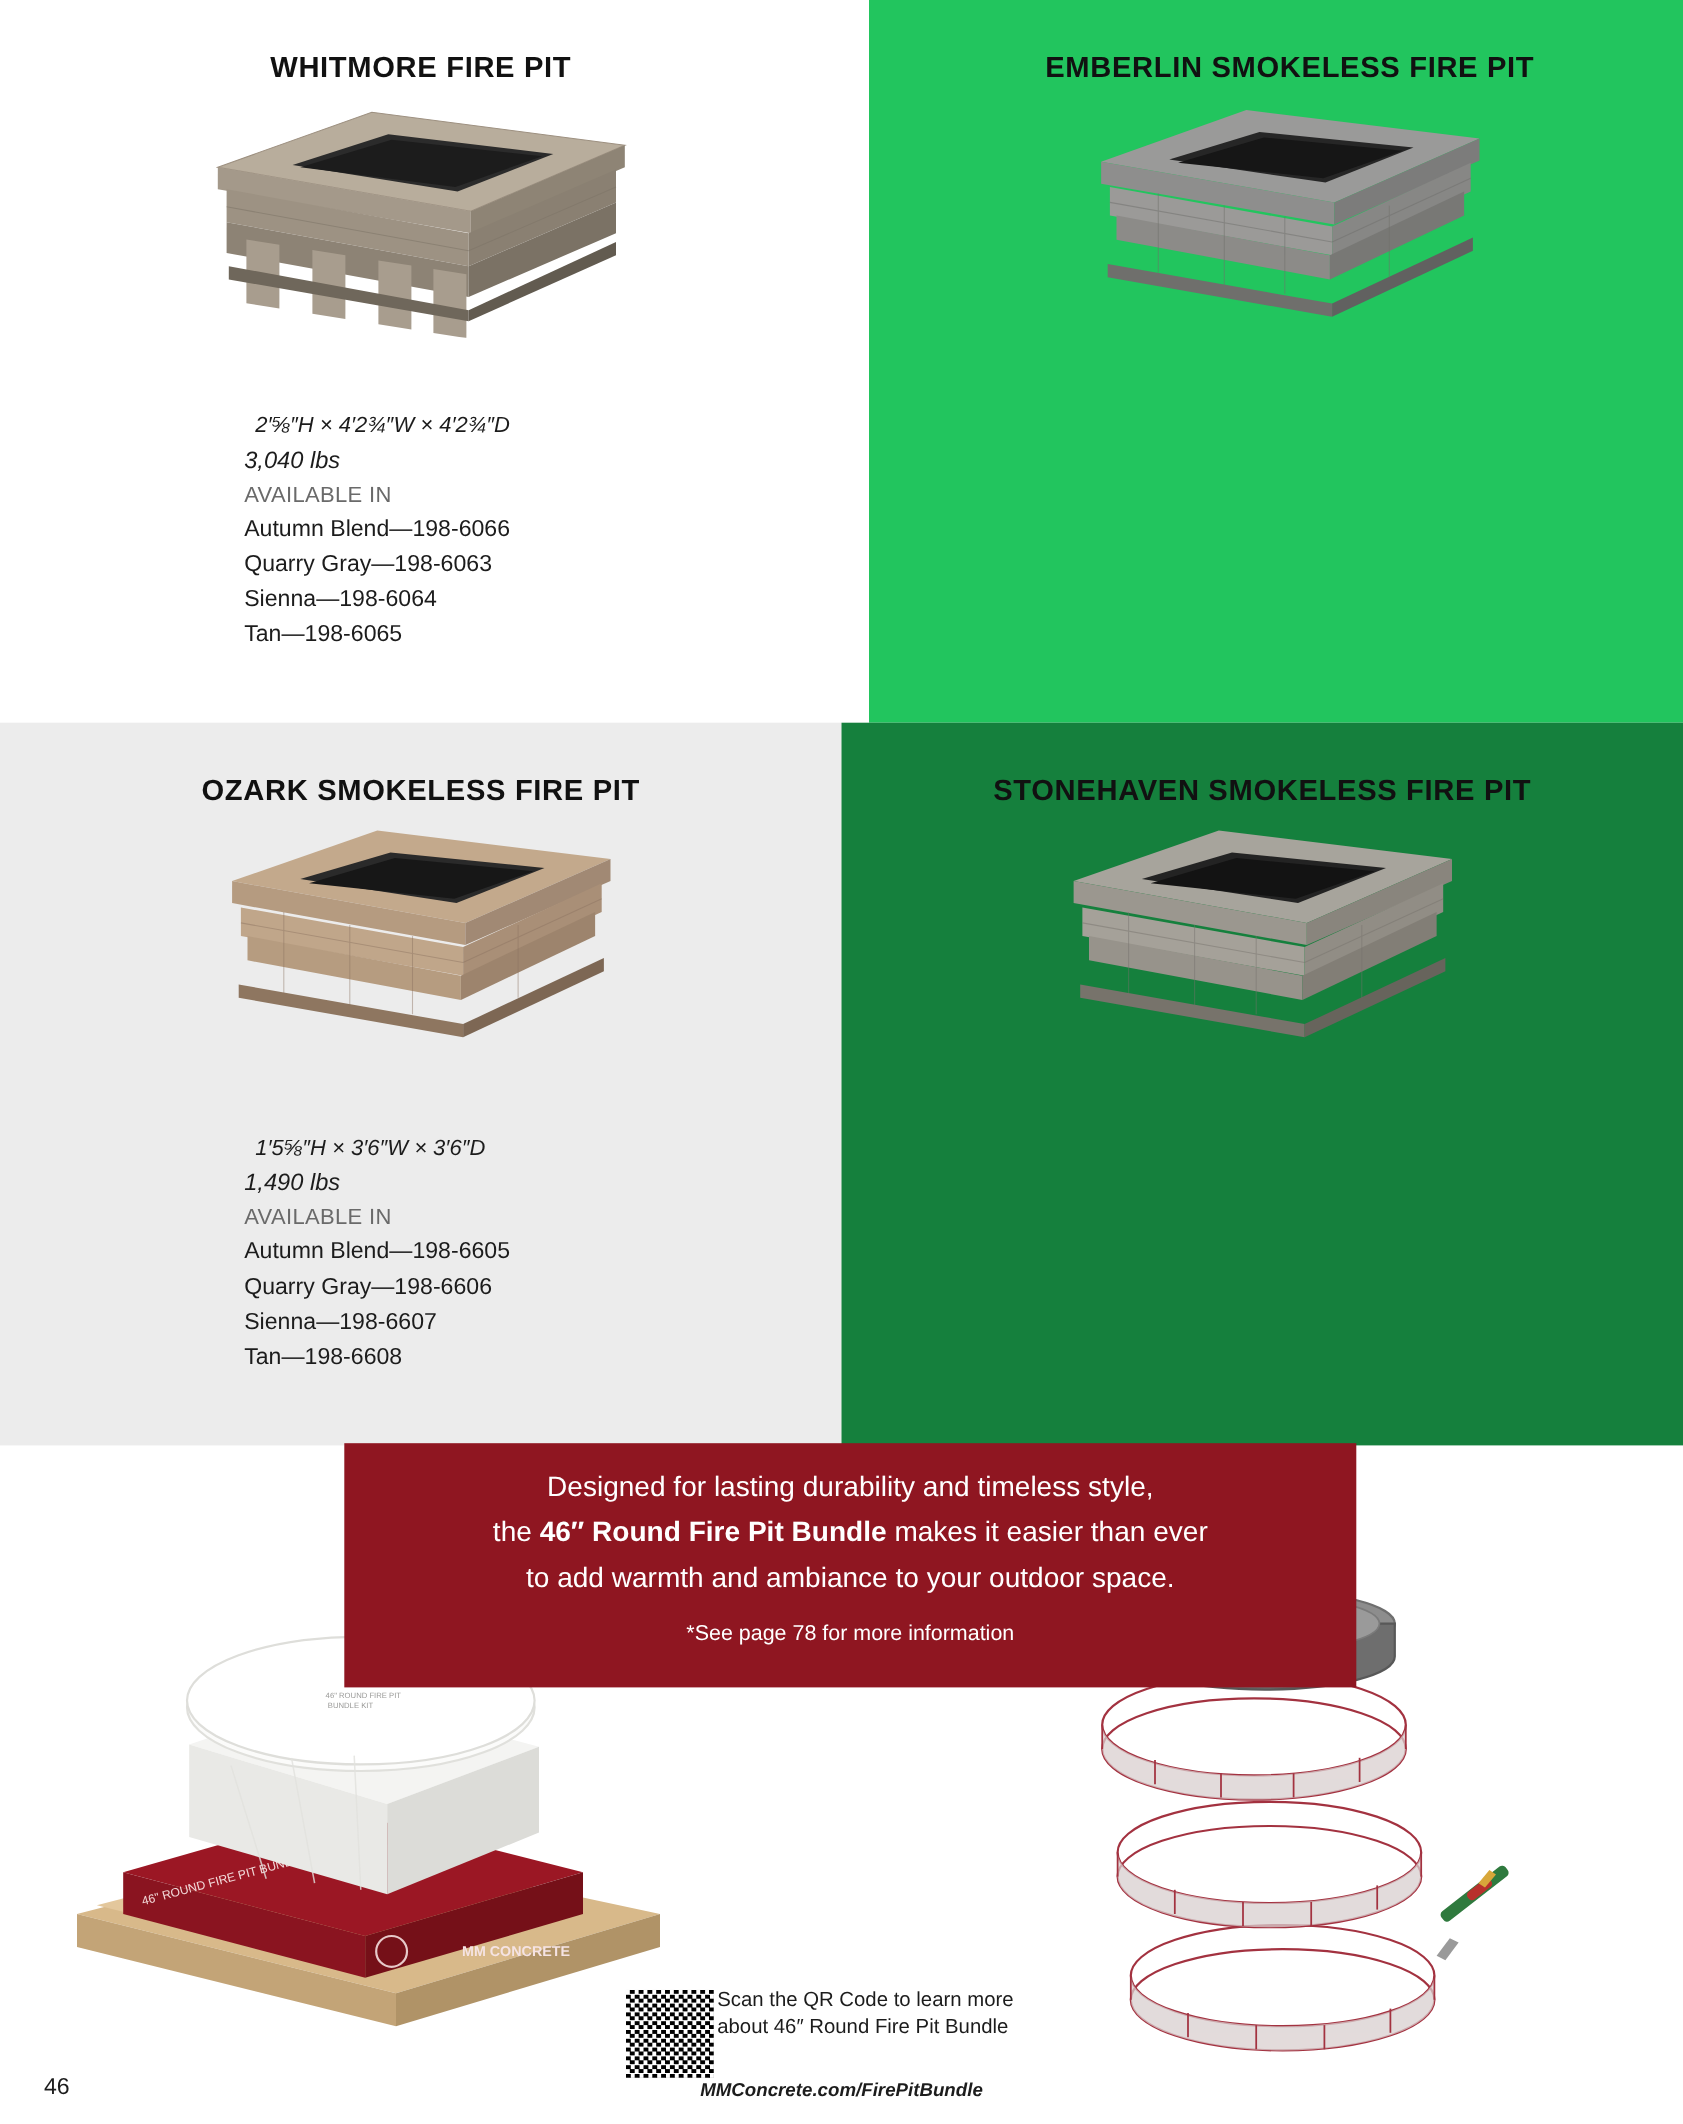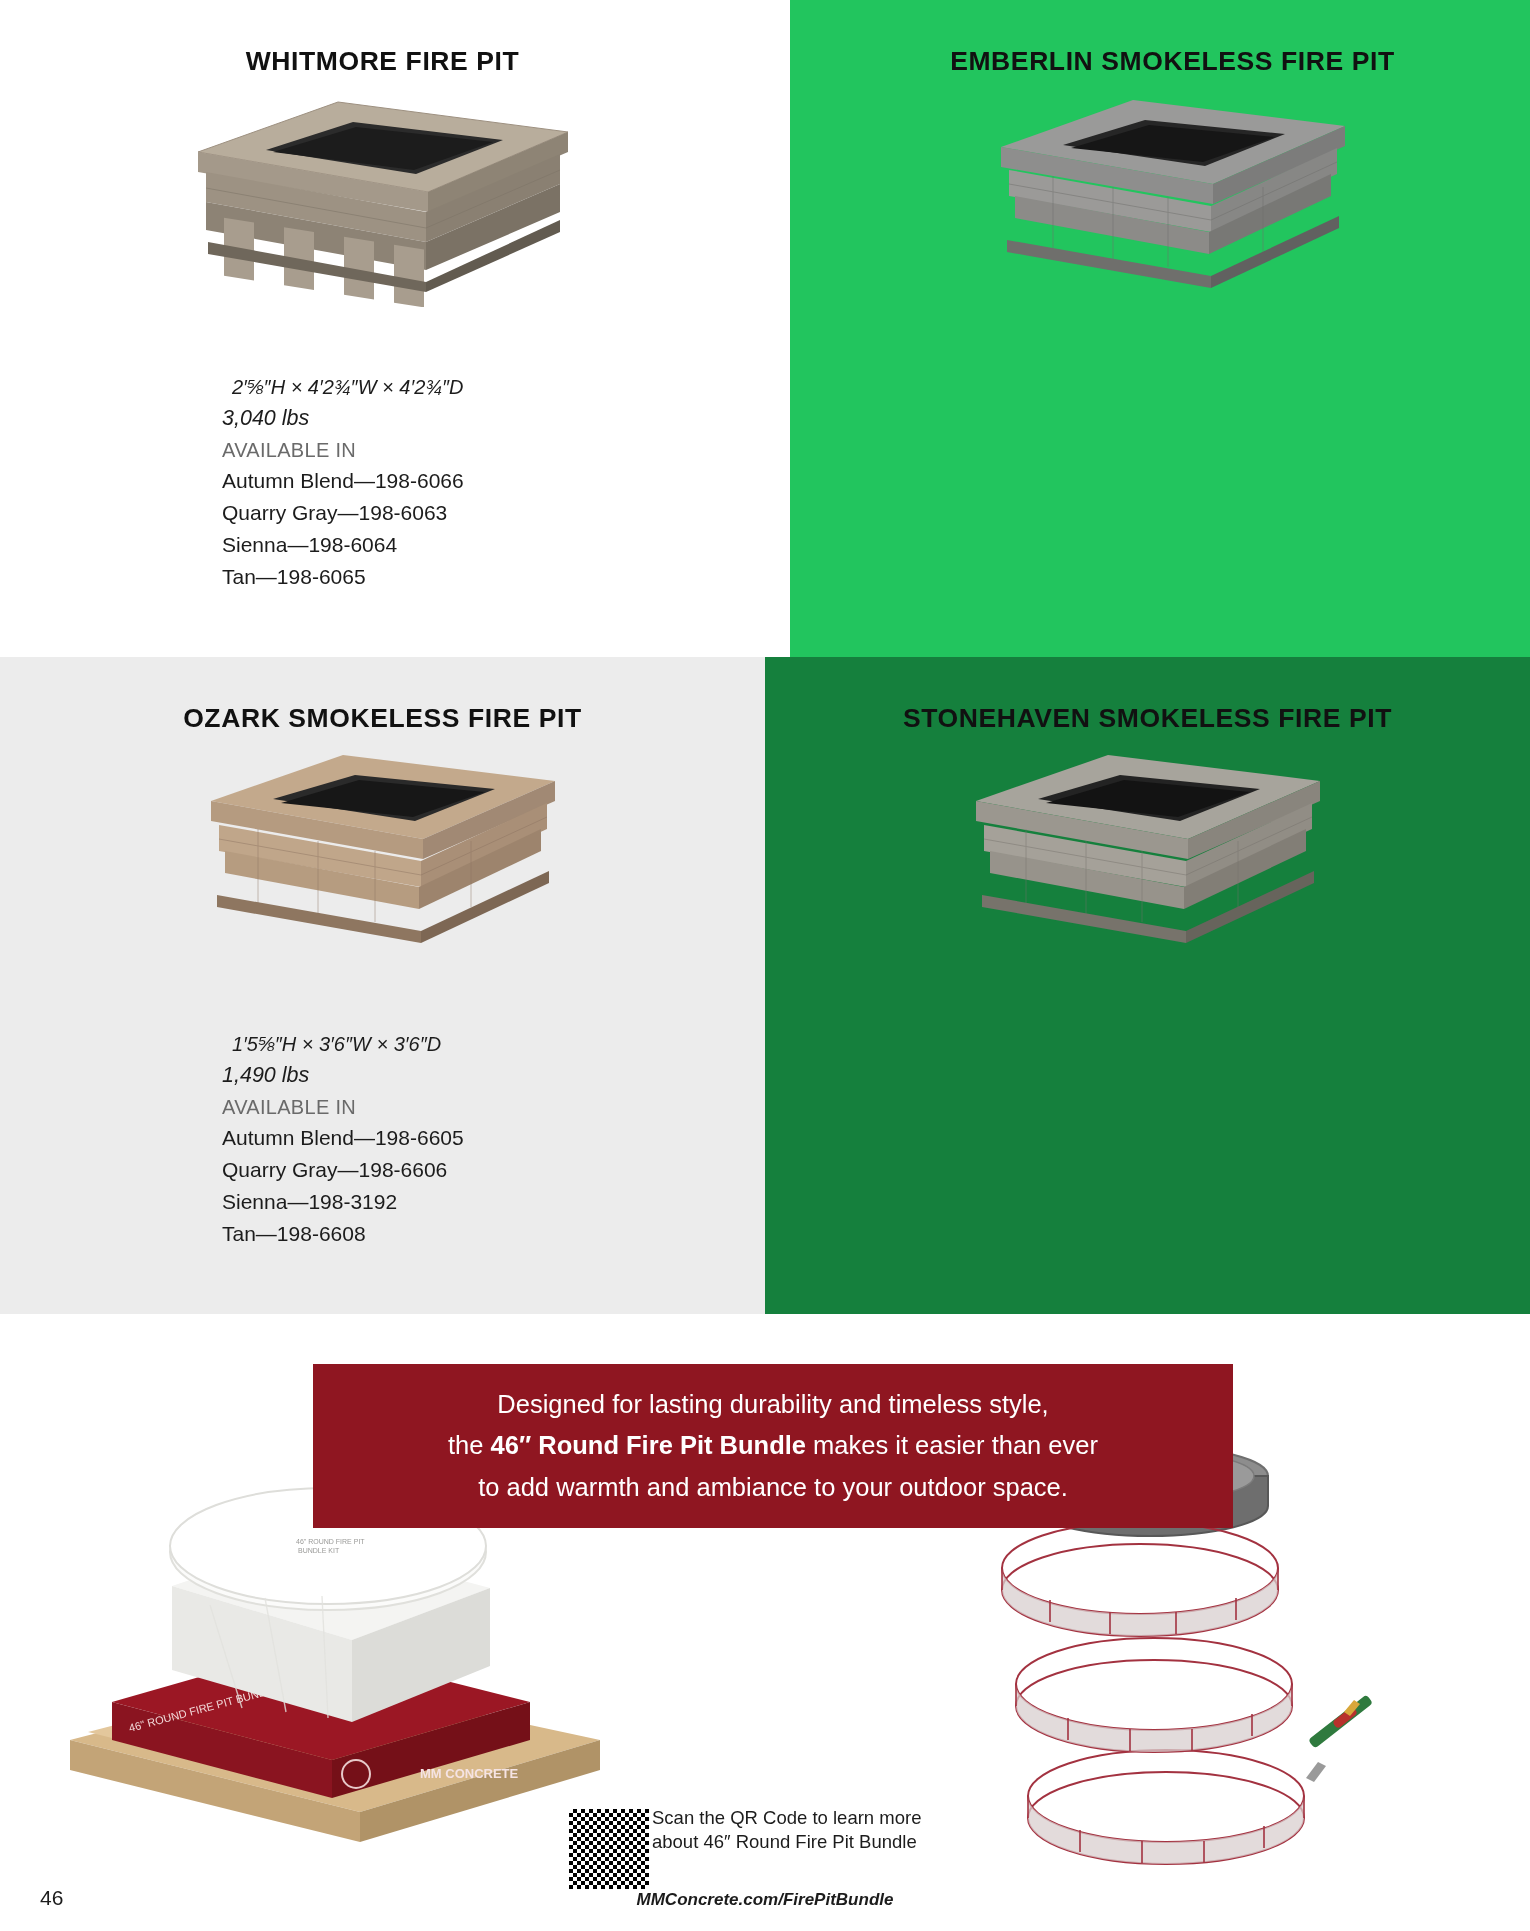--- a/index.html
+++ b/index.html
@@ -80,23 +80,23 @@
   }
   .specs .sku { font-size: 21px; }
   .cell.tr .specs, .cell.tr .pit-wrap { }
 
   
 
   
   .banner {
     position: absolute;
     left: 313px;
-    top: 1364px;
+    top: 1312px;
     width: 920px;
-    height: 164px;
+    height: 222px;
     background: #8f1621;
   }
   .banner p {
     margin: 0;
     color: #ffffff;
     text-align: center;
     font-size: 25.5px;
     line-height: 1.62;
   }
   .banner .l1 { padding-top: 20px; }
@@ -269,21 +269,21 @@
         </g>
       </svg>
     </div>
 
     <div class="specs">
       <div class="dim">1′5⅝″H × 3′6″W × 3′6″D</div>
       <div class="wt">1,490 lbs</div>
       <div class="avail">AVAILABLE IN</div>
       <div class="sku">Autumn Blend—198-6605</div>
       <div class="sku">Quarry Gray—198-6606</div>
-      <div class="sku">Sienna—198-3192</div>
+      <div class="sku">Sienna—198-6607</div>
       <div class="sku">Tan—198-6608</div>
     </div>
   </div>
 
   <div class="cell br">
     <div class="cell-title">STONEHAVEN SMOKELESS FIRE PIT</div>
 
     <div class="pit-wrap">
       <svg class="pit" width="360" height="205" viewBox="0 0 360 205">
         <polygon points="8,52 140,6 352,32 220,90" fill="#a7a49c"></polygon>

